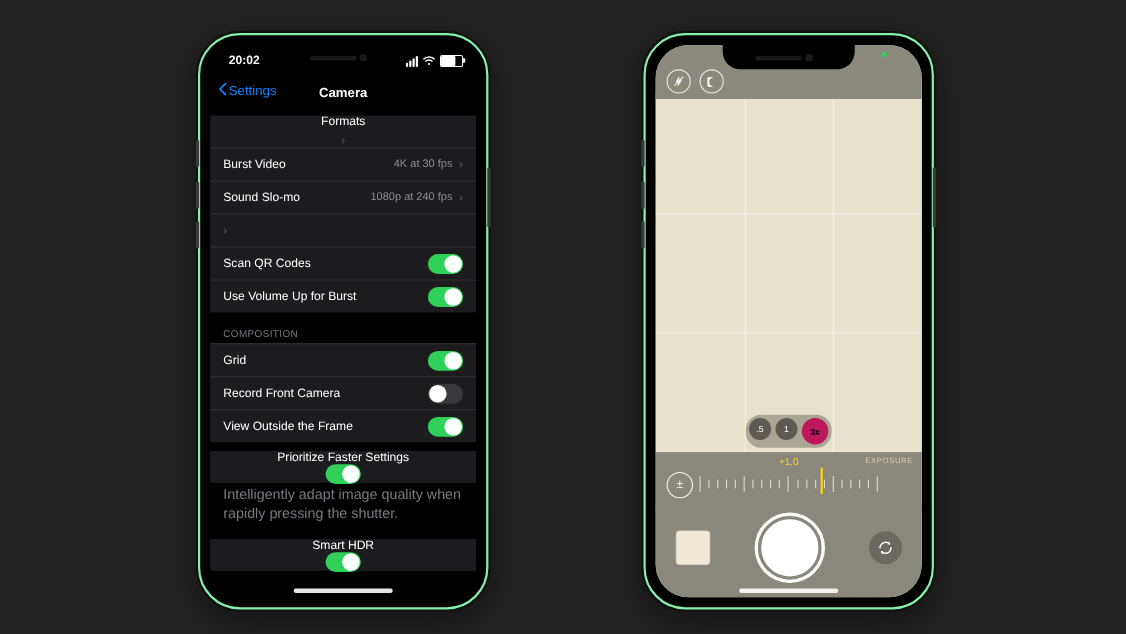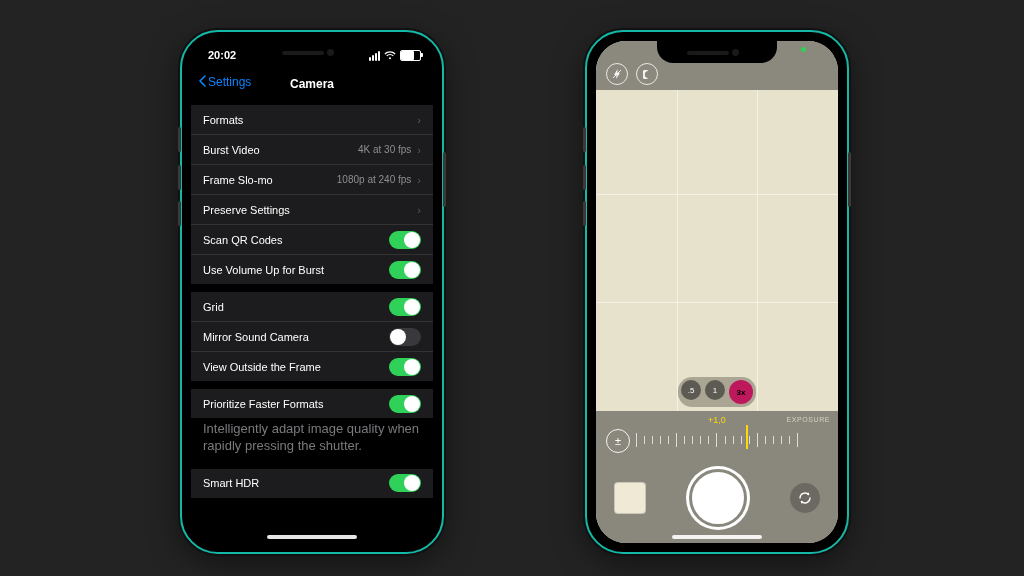--- a/index.html
+++ b/index.html
@@ -1,18 +1,18 @@
 <!DOCTYPE html>
 <html><head>
 <meta charset="utf-8">
 <style>
   html,body{margin:0;padding:0;background:#232323;width:1024px;height:576px;font-family:-apple-system,"Helvetica Neue",Arial,sans-serif;overflow:hidden;}
   .stage{width:1024px;height:576px;position:relative;}
   
-  .phone{position:absolute;top:30px;width:260px;height:520px;border-radius:38px;background:#000;border:2px solid #14b8a6;box-shadow:0 0 0 2px #111, 0 8px 30px rgba(0,0,0,.5);}
+  .phone{position:absolute;top:30px;width:260px;height:520px;border-radius:38px;background:#000;border:2px solid #86efac;box-shadow:0 0 0 2px #111, 0 8px 30px rgba(0,0,0,.5);}
   .phone.left{left:180px;}
   .phone.right{left:585px;}
   .screen{position:absolute;left:9px;right:9px;top:9px;bottom:9px;border-radius:30px;background:#000;overflow:hidden;}
   .screen.cam{background:#e2ddc8;}
   .notch{position:absolute;top:0;left:50%;transform:translateX(-50%);width:120px;height:22px;background:#000;border-bottom-left-radius:16px;border-bottom-right-radius:16px;z-index:10;}
   .notch::before{content:"";position:absolute;left:30px;top:10px;width:42px;height:4px;border-radius:2px;background:#1a1a1a;}
   .notch::after{content:"";position:absolute;right:38px;top:8px;width:7px;height:7px;border-radius:50%;background:#1a1a1a;}
   
   .phone::before{content:"";position:absolute;left:-4px;top:95px;width:3px;height:25px;border-radius:2px;background:#3a3a3a;box-shadow:0 38px 0 #3a3a3a,0 74px 0 #3a3a3a;}
   .phone::after{content:"";position:absolute;right:-4px;top:120px;width:3px;height:55px;border-radius:2px;background:#3a3a3a;}
@@ -33,21 +33,21 @@
   .nav{height:30px;position:relative;color:#fff;}
   .back{position:absolute;left:6px;top:4px;color:#0a84ff;font-size:12px;display:flex;align-items:flex-start;gap:1px;}
   .back svg{width:10px;height:12px}
   .title{position:absolute;left:50%;top:6px;transform:translateX(-50%);font-size:12px;font-weight:600;}
   
   .list{font-size:11px;color:#fff;margin-top:4px;}
   .group{margin-bottom:8px;}
   .ghead{color:#7a7a7e;font-size:9px;letter-spacing:.04em;padding:6px 12px 4px;}
   .gfoot{color:#7a7a7e;font-size:13px;line-height:1.3;padding:3px 12px 6px;}
   .row{background:#1c1c1e;height:29px;display:flex;align-items:center;padding:0 12px;border-top:0.5px solid #333;position:relative;}
-  .group .row:first-of-type{border-top:none;}
+  .group .row:first-of-type{border-top:none;flex-direction:column;}
   .row .lbl{flex:1;white-space:nowrap;}
   .row .val{color:#8e8e93;font-size:10px;margin-right:6px;}
   .chev{color:#5a5a5e;font-size:11px;}
   
   .tog{width:32px;height:18px;border-radius:9px;background:#39393d;position:relative;flex:none;}
   .tog.on{background:#30d158;}
   .tog i{position:absolute;top:1px;left:1px;width:16px;height:16px;border-radius:50%;background:#fff;transition:none;}
   .tog.on i{left:15px;}
   
   .cam .topbar{position:absolute;top:0;left:0;right:0;height:44px;background:#8b897d;display:flex;align-items:flex-end;padding:0 10px 5px;gap:8px;z-index:3;}
@@ -128,64 +128,64 @@
             <div class="row">
               <div class="lbl">Formats</div>
               <div class="chev">›</div>
             </div>
             <div class="row">
               <div class="lbl">Burst Video</div>
               <div class="val">4K at 30 fps</div>
               <div class="chev">›</div>
             </div>
             <div class="row">
-              <div class="lbl">Frame Slo-mo</div>
+              <div class="lbl">Sound Slo-mo</div>
               <div class="val">1080p at 240 fps</div>
               <div class="chev">›</div>
             </div>
             <div class="row">
-              <div class="lbl">Preserve Settings</div>
               <div class="chev">›</div>
             </div>
             <div class="row">
               <div class="lbl">Scan QR Codes</div>
               <div class="tog on">
                 <i></i>
               </div>
             </div>
             <div class="row">
               <div class="lbl">Use Volume Up for Burst</div>
               <div class="tog on">
                 <i></i>
               </div>
             </div>
           </div>
           <div class="group">
+            <div class="ghead">COMPOSITION</div>
             <div class="row">
               <div class="lbl">Grid</div>
               <div class="tog on">
                 <i></i>
               </div>
             </div>
             <div class="row">
-              <div class="lbl">Mirror Sound Camera</div>
+              <div class="lbl">Record Front Camera</div>
               <div class="tog">
                 <i></i>
               </div>
             </div>
             <div class="row">
               <div class="lbl">View Outside the Frame</div>
               <div class="tog on">
                 <i></i>
               </div>
             </div>
           </div>
           <div class="group">
             <div class="row">
-              <div class="lbl">Prioritize Faster Formats</div>
+              <div class="lbl">Prioritize Faster Settings</div>
               <div class="tog on">
                 <i></i>
               </div>
             </div>
             <div class="gfoot">Intelligently adapt image quality when rapidly pressing the shutter.</div>
           </div>
           <div class="group">
             <div class="row">
               <div class="lbl">Smart HDR</div>
               <div class="tog on">

